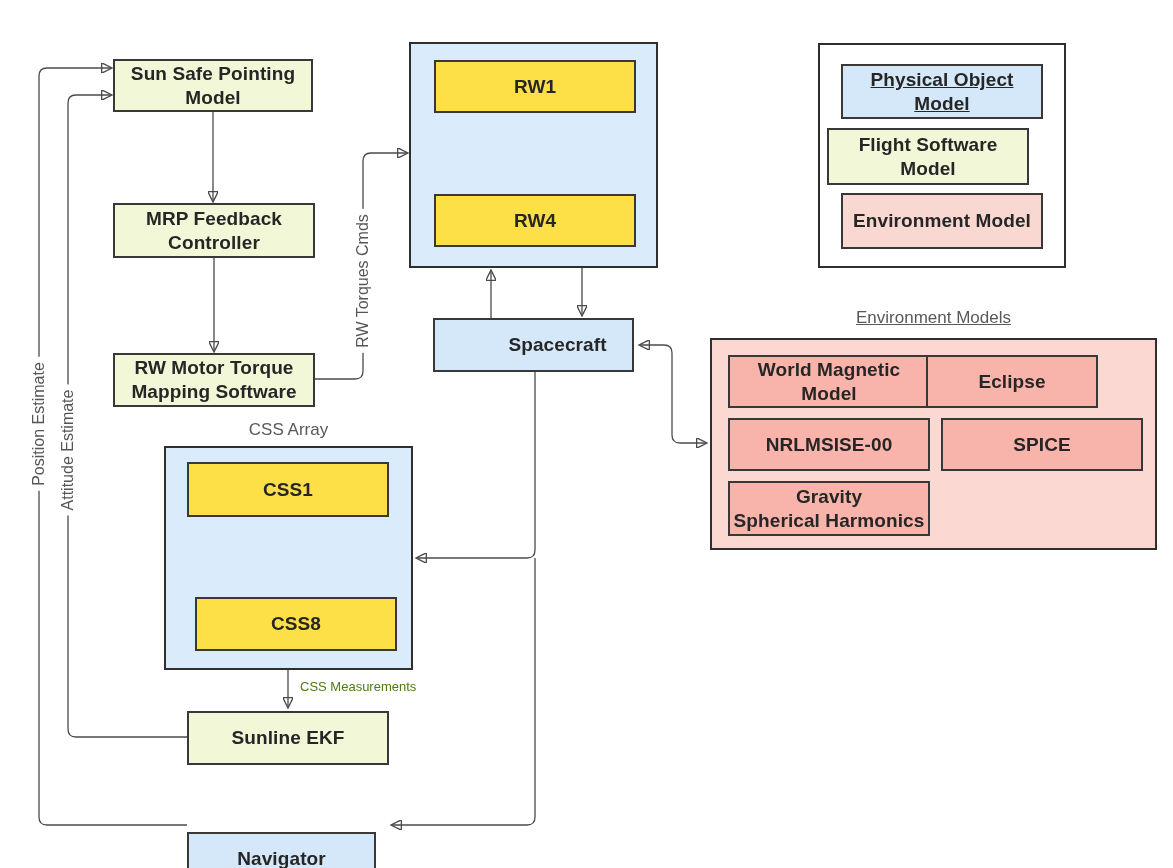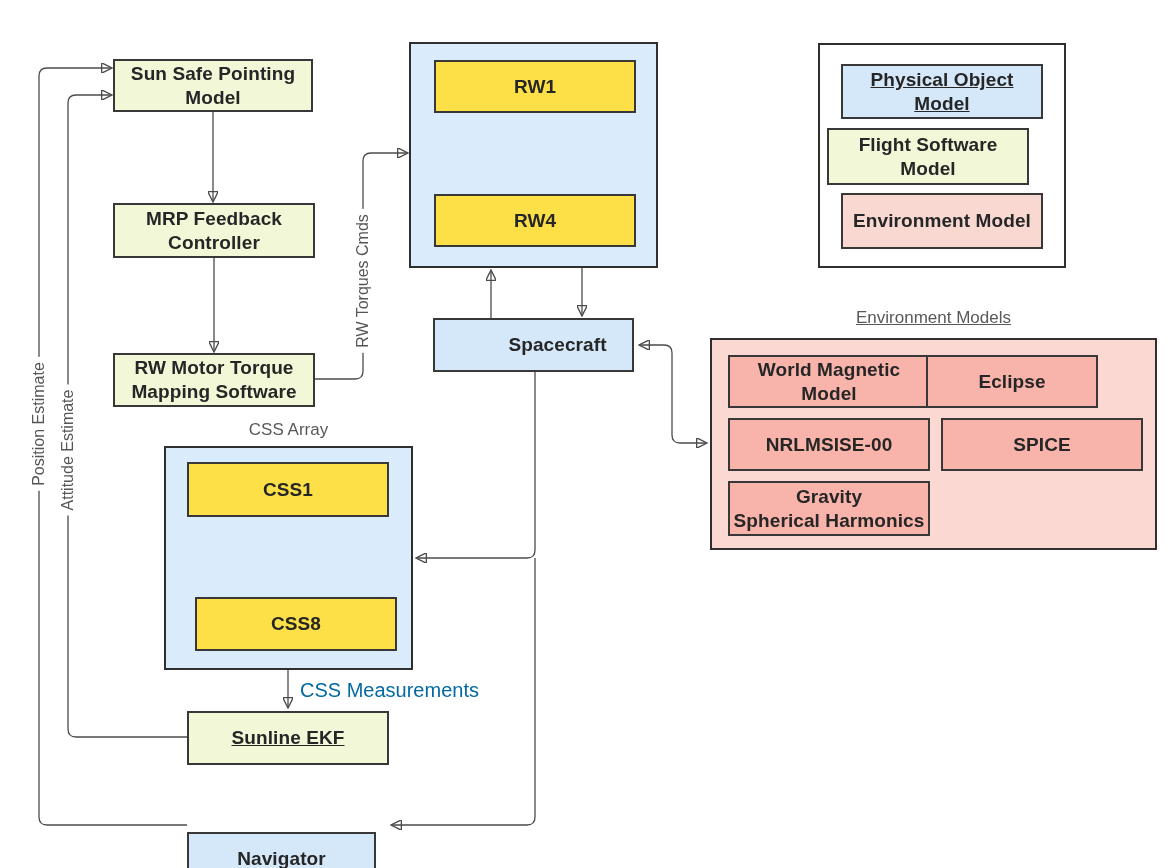--- a/index.html
+++ b/index.html
@@ -36,22 +36,22 @@
   .env-inner{background:#f8b4aa;}
   .legend-outer{background:#ffffff;border:2px solid #2f2f2f;}
   .group-title{
     position:absolute;
     font-size:17px;
     color:#595959;
     text-align:center;
   }
   .edge-label{
     position:absolute;
-    font-size:20px;
-    color:#0369a1;
+    font-size:13px;
+    color:#4d7c0f;
     background:#ffffff;
     white-space:nowrap;
   }
   .v-label{
     position:absolute;
     font-size:16px;
     color:#565656;
     background:#ffffff;
     padding:2px 5px;
     white-space:nowrap;
@@ -126,21 +126,21 @@
   <div class="box env-inner" style="left:728px;top:418px;width:202px;height:53px;">NRLMSISE-00</div>
   <div class="box env-inner" style="left:941px;top:418px;width:202px;height:53px;">SPICE</div>
   <div class="box env-inner" style="left:728px;top:481px;width:202px;height:55px;">Gravity
 Spherical Harmonics</div>
 
   <div class="group-title" style="left:164px;top:420px;width:249px;">CSS Array</div>
   <div class="container cont-blue" style="left:164px;top:446px;width:249px;height:224px;"></div>
   <div class="box phys-inner" style="left:187px;top:462px;width:202px;height:55px;">CSS1</div>
   <div class="box phys-inner" style="left:187px;top:597px;width:202px;height:54px;margin-left:8px;">CSS8</div>
 
-  <div class="box flight" style="left:187px;top:711px;width:202px;height:54px;text-decoration:underline;">Sunline EKF</div>
+  <div class="box flight" style="left:187px;top:711px;width:202px;height:54px;">Sunline EKF</div>
   <div class="box physical" style="left:187px;top:832px;width:189px;height:54px;">Navigator</div>
 
   <div class="edge-label" style="left:300px;top:679px;">CSS Measurements</div>
   <div class="v-label" style="left:363px;top:281px;">RW Torques Cmds</div>
   <div class="v-label" style="left:39px;top:424px;">Position Estimate</div>
   <div class="v-label" style="left:68px;top:450px;">Attitude Estimate</div>
 
 </div>
 
 </body></html>

